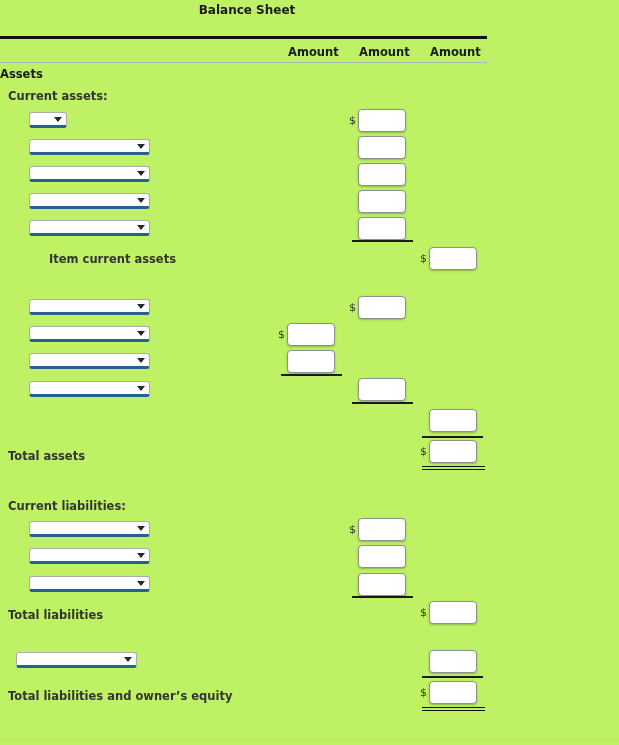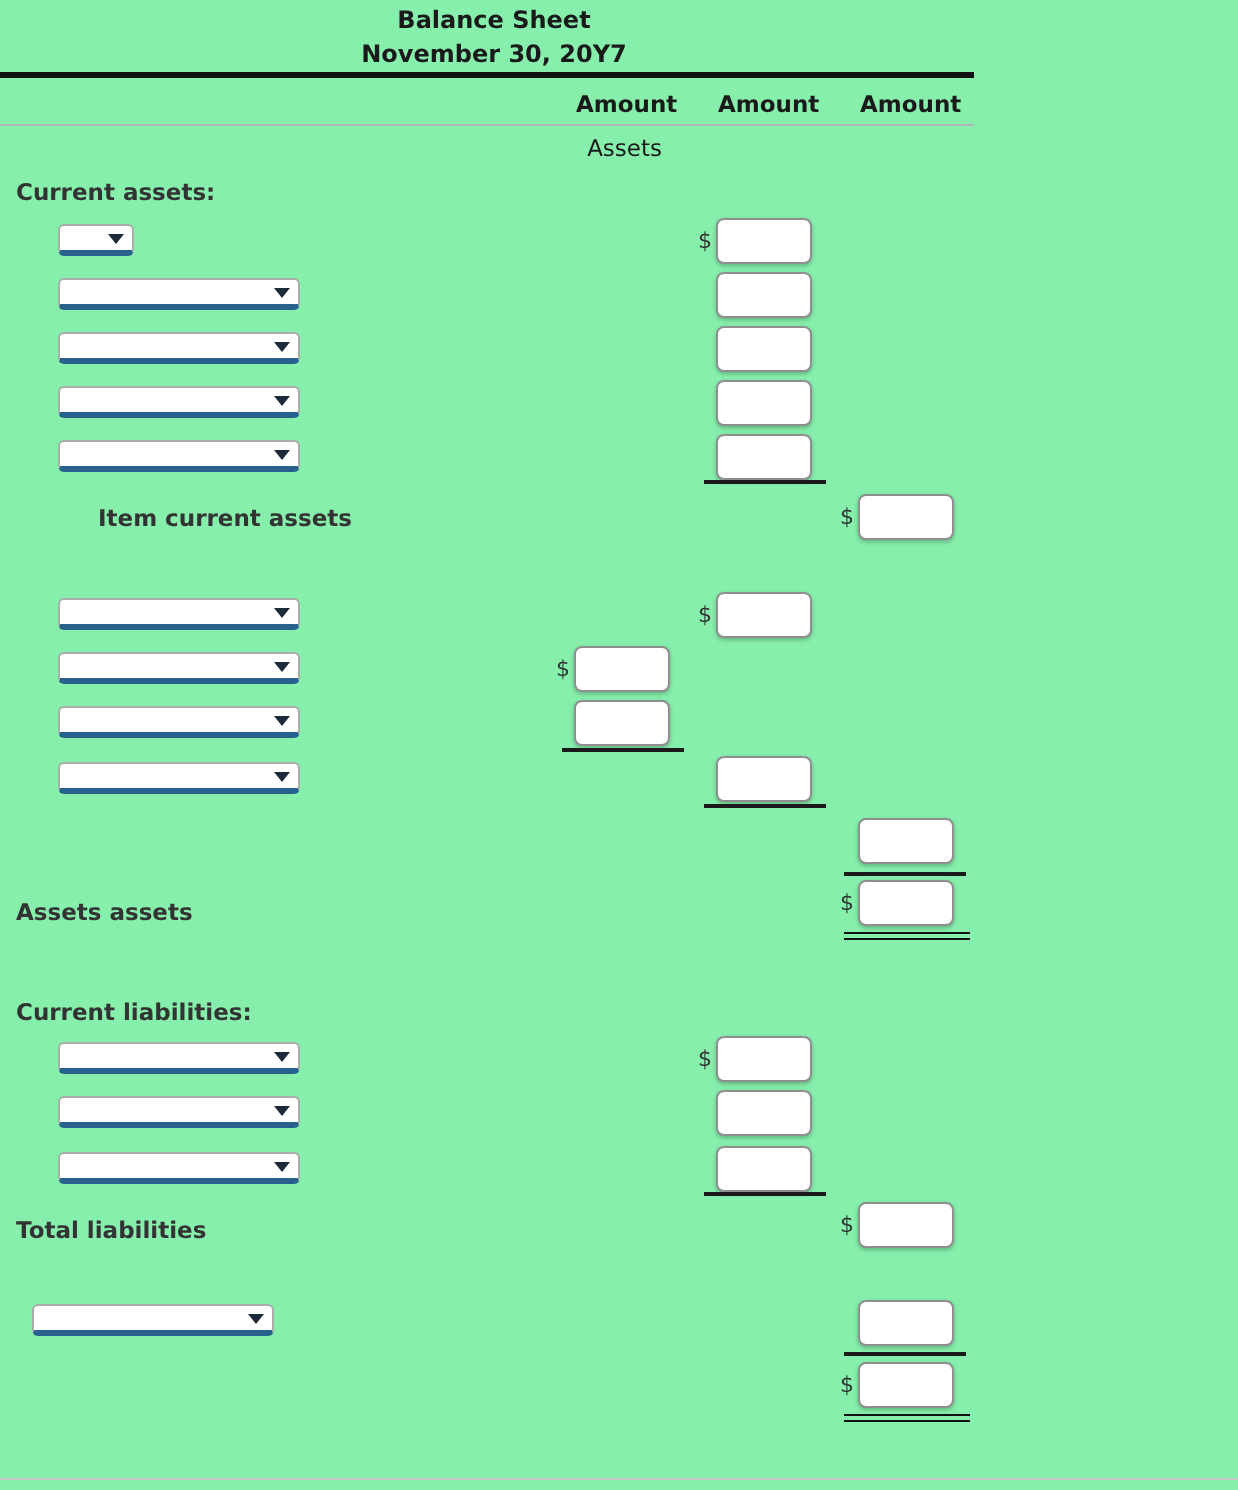--- a/index.html
+++ b/index.html
@@ -1,30 +1,30 @@
 <!DOCTYPE html>
 <html><head>
 <meta charset="utf-8">
 <style>
   html,body { margin:0; padding:0; background:#ffffff; }
   .sheet {
-    position:relative; width:619px; height:745px; background:#86efac;
+    position:relative; width:619px; height:745px; background:#bef264;
     font-family:"DejaVu Sans","Liberation Sans",sans-serif;
     font-size:11.5px; color:#333; overflow:hidden;
   }
   .title {
     position:absolute; left:0; width:494px; text-align:center;
     font-weight:bold; font-size:12px; color:#1a1a1a; white-space:nowrap;
   }
   .lbl { position:absolute; font-size:11.5px; color:#333; white-space:nowrap;font-weight:bold; }
   .hdr { position:absolute; font-weight:bold; color:#1a1a1a; font-size:11.5px; white-space:nowrap; }
   .hdr-amt { text-align:center; width:50px; }
   .sec {
-    position:absolute; left:0; width:283px; text-align:right;
-    font-weight:normal; color:#1a1a1a; font-size:11.5px; white-space:nowrap;margin-left:48px;
+    position:absolute; left:0; width:283px; text-align:left;
+    font-weight:bold; color:#1a1a1a; font-size:11.5px; white-space:nowrap;
   }
   .dd {
     position:absolute; width:119px; height:12px; background:#fff;
     border:1px solid #acacac; border-bottom:3px solid #26628d;
     border-radius:3px; cursor:pointer;
   }
   .dd.narrow { width:36px; }
   .dd-value { position:absolute; left:3px; top:0; font-size:10px; color:#333; }
   .caret {
     position:absolute; right:4px; top:4px; width:0; height:0;
@@ -46,21 +46,20 @@
     position:absolute; height:2px; background:transparent;
     border-top:1.5px solid #111; border-bottom:1.5px solid #111;
   }
 </style>
 </head>
 <body>
 
 <div class="sheet">
 
   <div class="title" style="top:3px;">Balance Sheet</div>
-  <div class="title" style="top:20px;">November 30, 20Y7</div>
   <div class="rule-thick" style="left:0; top:36px; width:487px;"></div>
 
   <div class="hdr hdr-amt" style="left:288px; top:45px;">Amount</div>
   <div class="hdr hdr-amt" style="left:359px; top:45px;">Amount</div>
   <div class="hdr hdr-amt" style="left:430px; top:45px;">Amount</div>
   <div class="rule-thin" style="left:0; top:62px; width:487px;"></div>
 
   <div class="sec" style="top:67px;">Assets</div>
   <div class="lbl" style="left:8px; top:89px;">Current assets:</div>
 
@@ -125,21 +124,21 @@
   <div class="dd" style="left:29px; top:381px;">
     <span class="dd-value"></span>
     <span class="caret"></span>
   </div>
   <input class="amt" style="left: 358px; top: 378px;" type="text" value="">
   <div class="rule" style="left:352px; top:402px; width:61px;"></div>
 
   <input class="amt" style="left: 429px; top: 409px;" type="text" value="">
   <div class="rule" style="left:422px; top:436px; width:61px;"></div>
 
-  <div class="lbl" style="left:8px; top:449px;">Assets assets</div>
+  <div class="lbl" style="left:8px; top:449px;">Total assets</div>
   <span class="dollar" style="left:414px; top:445px;">$</span>
   <input class="amt" style="left: 429px; top: 440px;" type="text" value="">
   <div class="rule-dbl" style="left:422px; top:466px; width:63px;"></div>
 
   <div class="lbl" style="left:8px; top:499px;">Current liabilities:</div>
 
   <div class="dd" style="left:29px; top:521px;">
     <span class="dd-value"></span>
     <span class="caret"></span>
   </div>
@@ -164,19 +163,20 @@
   <input class="amt" style="left: 429px; top: 601px;" type="text" value="">
 
 
   <div class="dd" style="left:16px; top:652px;">
     <span class="dd-value"></span>
     <span class="caret"></span>
   </div>
   <input class="amt" style="left: 429px; top: 650px;" type="text" value="">
   <div class="rule" style="left:422px; top:676px; width:61px;"></div>
 
+  <div class="lbl" style="left:8px; top:689px;">Total liabilities and owner’s equity</div>
   <span class="dollar" style="left:414px; top:686px;">$</span>
   <input class="amt" style="left: 429px; top: 681px;" type="text" value="">
   <div class="rule-dbl" style="left:422px; top:707px; width:63px;"></div>
 
   <div class="rule-thin" style="left:0; top:739px; width:619px; background:#c9c9c9;"></div>
 
 </div>
 
 </body></html>

